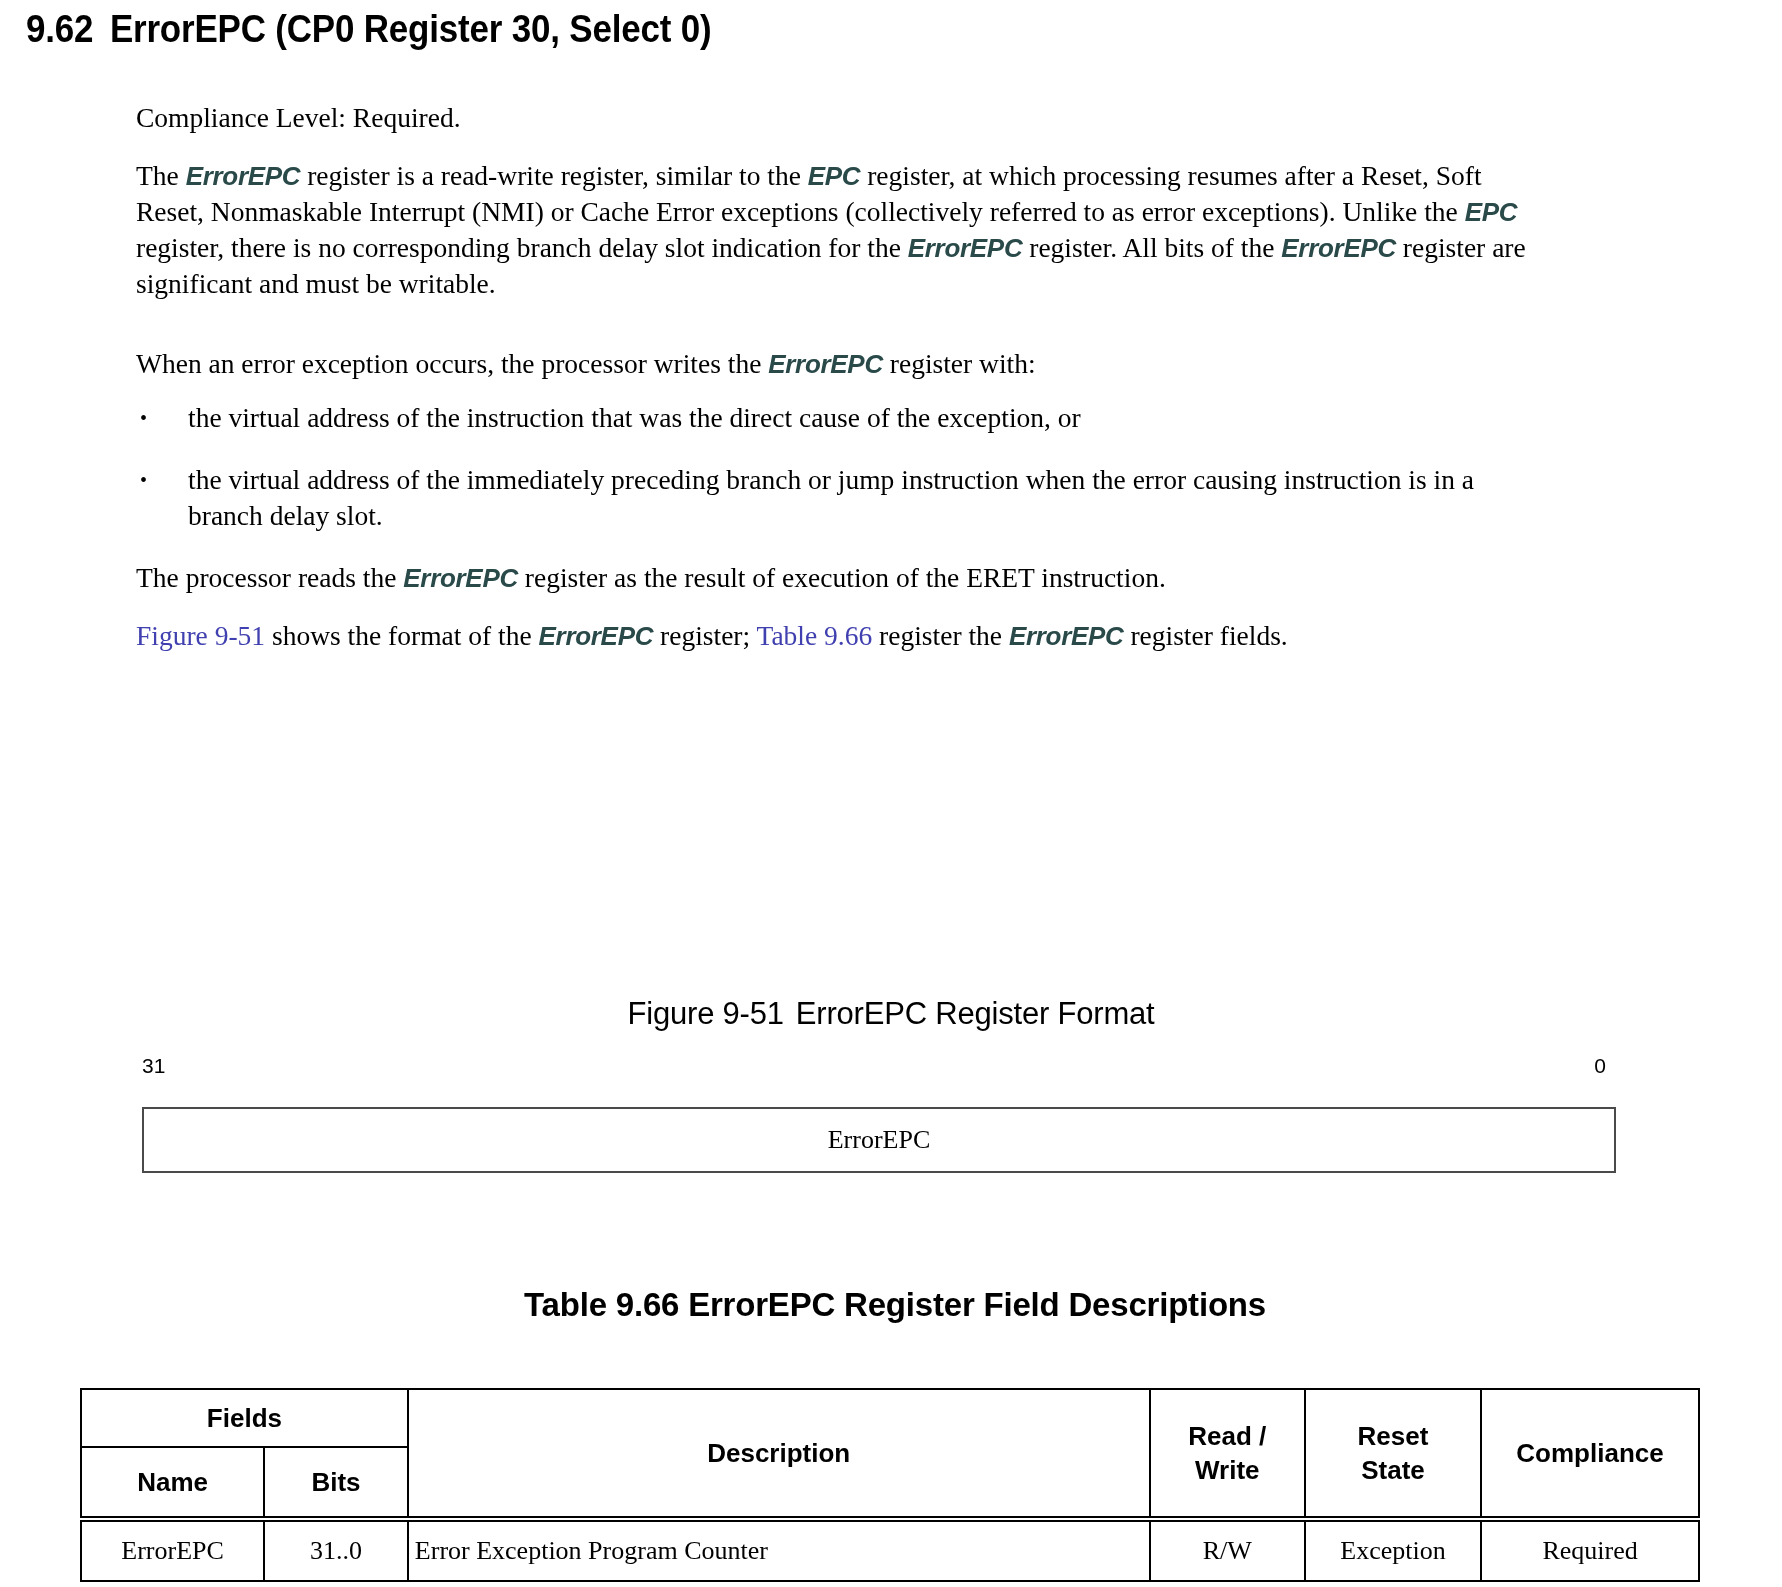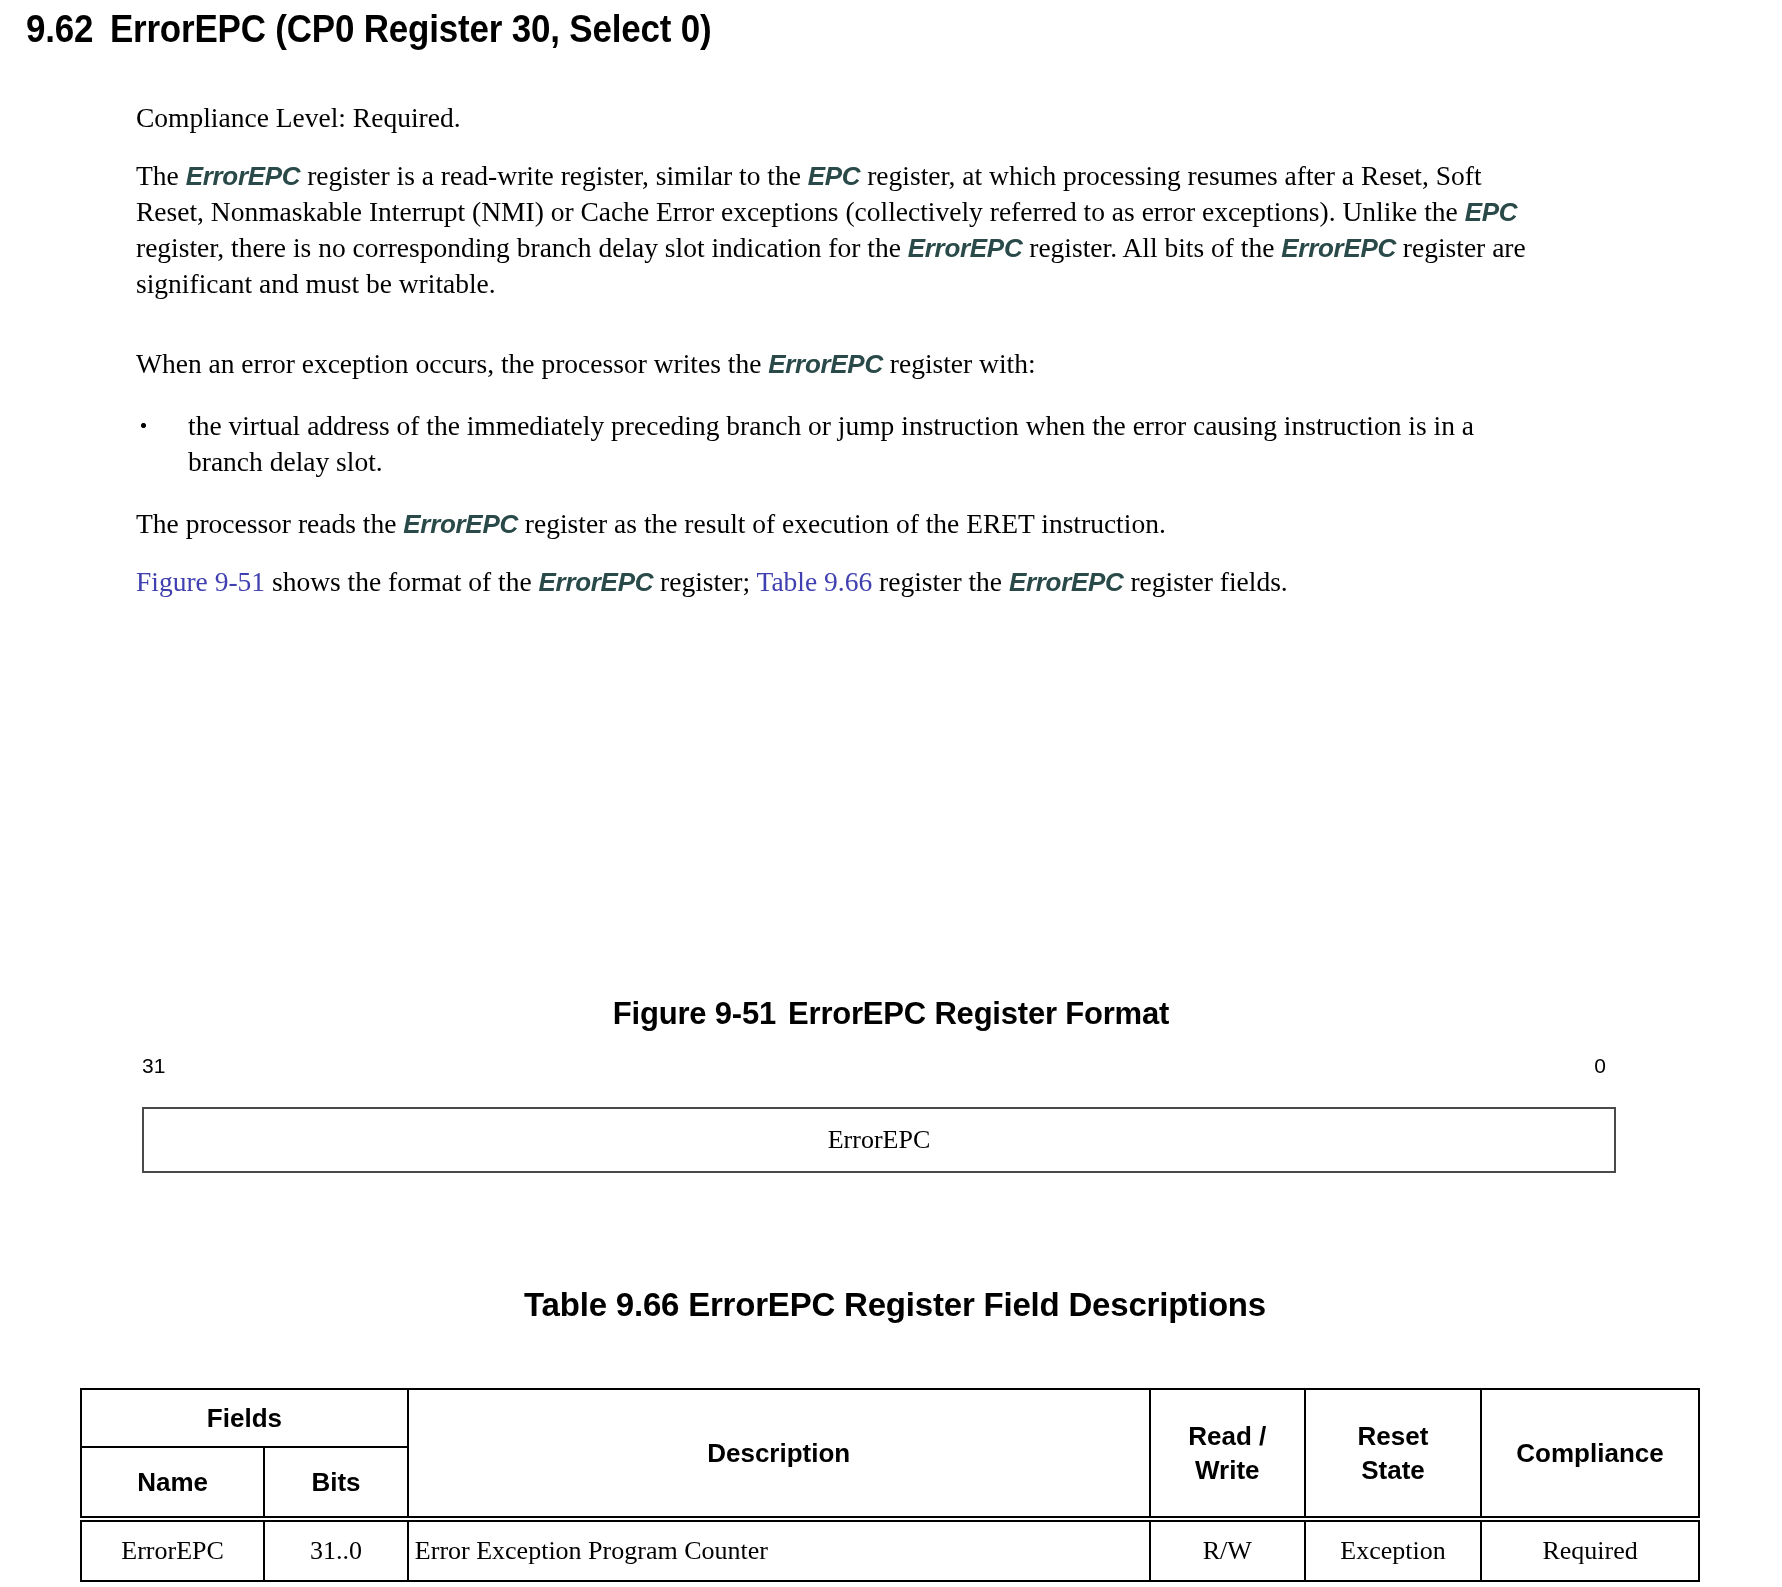--- a/index.html
+++ b/index.html
@@ -81,21 +81,21 @@
   }
 
   
   .fig-caption {
     position: absolute;
     left: 0;
     top: 996px;
     width: 1782px;
     text-align: center;
     font-family: "Liberation Sans Narrow", "Liberation Sans", sans-serif;
-    font-weight: bold;
+    font-weight: normal;
     font-size: 31px;
     letter-spacing: -0.2px;
   }
   .fig-caption .cap-num { margin-right: 12px; }
 
   .bit-labels {
     position: absolute;
     left: 142px;
     top: 1054px;
     width: 1474px;
@@ -192,20 +192,21 @@
 
   <p class="para">Compliance Level: Required.</p>
 
   <p class="para"><span>The </span><span class="reg">ErrorEPC</span><span> register is a read-write register, similar to the </span><span class="reg">EPC</span><span> register, at which processing resumes after a Reset, Soft Reset, Nonmaskable Interrupt (NMI) or Cache Error exceptions (collectively referred to as error exceptions). Unlike the </span><span class="reg">EPC</span><span> register, there is no corresponding branch delay slot indication for the </span><span class="reg">ErrorEPC</span><span> register. All bits of the </span><span class="reg">ErrorEPC</span><span> register are significant and must be writable.</span></p>
 
   <p class="para tight"><span>When an error exception occurs, the processor writes the </span><span class="reg">ErrorEPC</span><span> register with:</span></p>
 
   <ul class="bullets">
     <li class="bullet-item">
       <span class="bullet-dot">•</span>
+      <span>the virtual address of the instruction that was the direct cause of the exception, or</span>
     </li>
     <li class="bullet-item">
       <span class="bullet-dot">•</span>
       <span>the virtual address of the immediately preceding branch or jump instruction when the error causing instruction is in a branch delay slot.</span>
     </li>
   </ul>
 
   <p class="para"><span>The processor reads the </span><span class="reg">ErrorEPC</span><span> register as the result of execution of the ERET instruction.</span></p>
 
 

